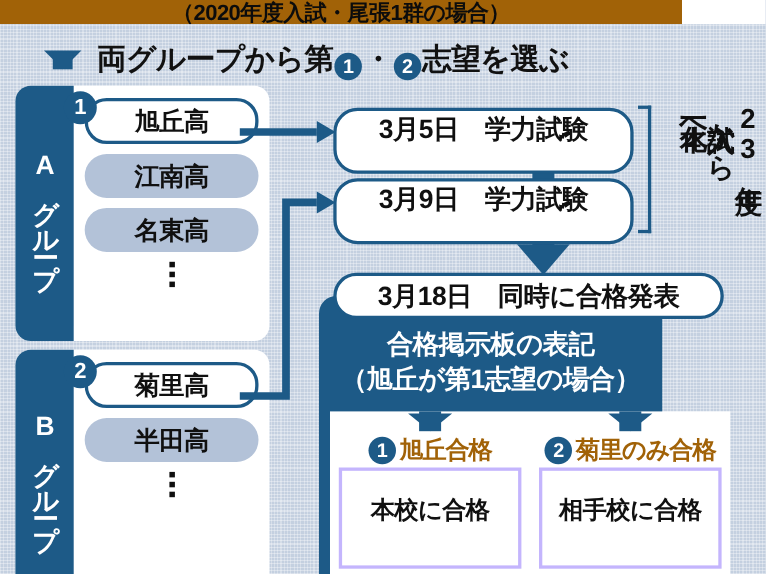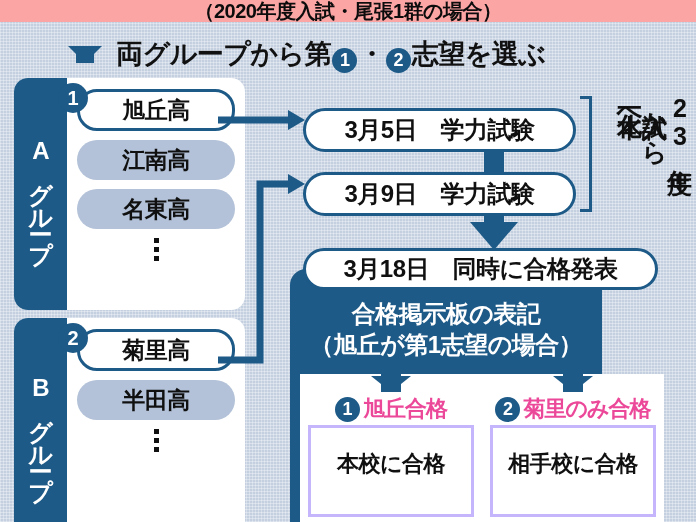--- a/index.html
+++ b/index.html
@@ -12,26 +12,26 @@
     background: #ffffff;
     font-family: "Liberation Sans", "DejaVu Sans", sans-serif;
     overflow: hidden;
     position: relative;
   }
 
   
   #title-bar {
     position: absolute;
     top: 0; left: 0;
-    width: 696px;
+    width: 620px;
     height: 22px;
     display: flex;
     align-items: center;
     justify-content: center;
-    background: #fca5a5;
+    background: #a16207;
   }
   #title-text {
     font-size: 20px;
     font-weight: 700;
     color: #0c0c0c;
     letter-spacing: -0.5px;
     white-space: nowrap;
   }
 
   
@@ -48,21 +48,21 @@
   }
 
   
   #header-row {
     position: absolute;
     top: 10px; left: 0;
     width: 564px;
     height: 44px;
     display: flex;
     align-items: center;
-    padding-left: 68px;
+    padding-left: 40px;
     box-sizing: border-box;
   }
   .down-arrow-glyph {
     width: 0; height: 0;
     border-left: 17px solid transparent;
     border-right: 17px solid transparent;
     border-top: 17px solid #1d5a87;
     position: relative;
   }
   .down-arrow-glyph::before {
@@ -186,30 +186,28 @@
   #connectors {
     position: absolute;
     top: 0; left: 0;
     width: 696px; height: 500px;
     pointer-events: none;
   }
 
   
   .exam-box {
     position: absolute;
-    height: 44px;
+    height: 60px;
     border-radius: 22px;
     background: #ffffff;
     border: 3px solid #1d5a87;
     display: flex;
-    align-items: center;
     justify-content: center;
     box-sizing: border-box;
     z-index: 3;
-    margin-top: 10px;
   }
   #exam-box-1 { left: 303px; top: 76px; width: 273px; }
   #exam-box-2 { left: 303px; top: 140px; width: 273px; }
   .exam-text {
     font-size: 24px;
     font-weight: 700;
     color: #101010;
     white-space: nowrap;
     letter-spacing: -0.5px;
   }
@@ -350,21 +348,21 @@
     color: #ffffff;
     font-size: 18px;
     font-weight: 700;
     line-height: 25px;
     text-align: center;
     flex: none;
   }
   .result-title-text {
     font-size: 22px;
     font-weight: 700;
-    color: #ec4899;
+    color: #a16207;
     white-space: nowrap;
     letter-spacing: -1px;
   }
   .result-inner {
     position: absolute;
     top: 51px; left: 6px;
     width: 166px; height: 92px;
     background: #ffffff;
     border: 3px solid #c4b5fd;
     box-sizing: border-box;

